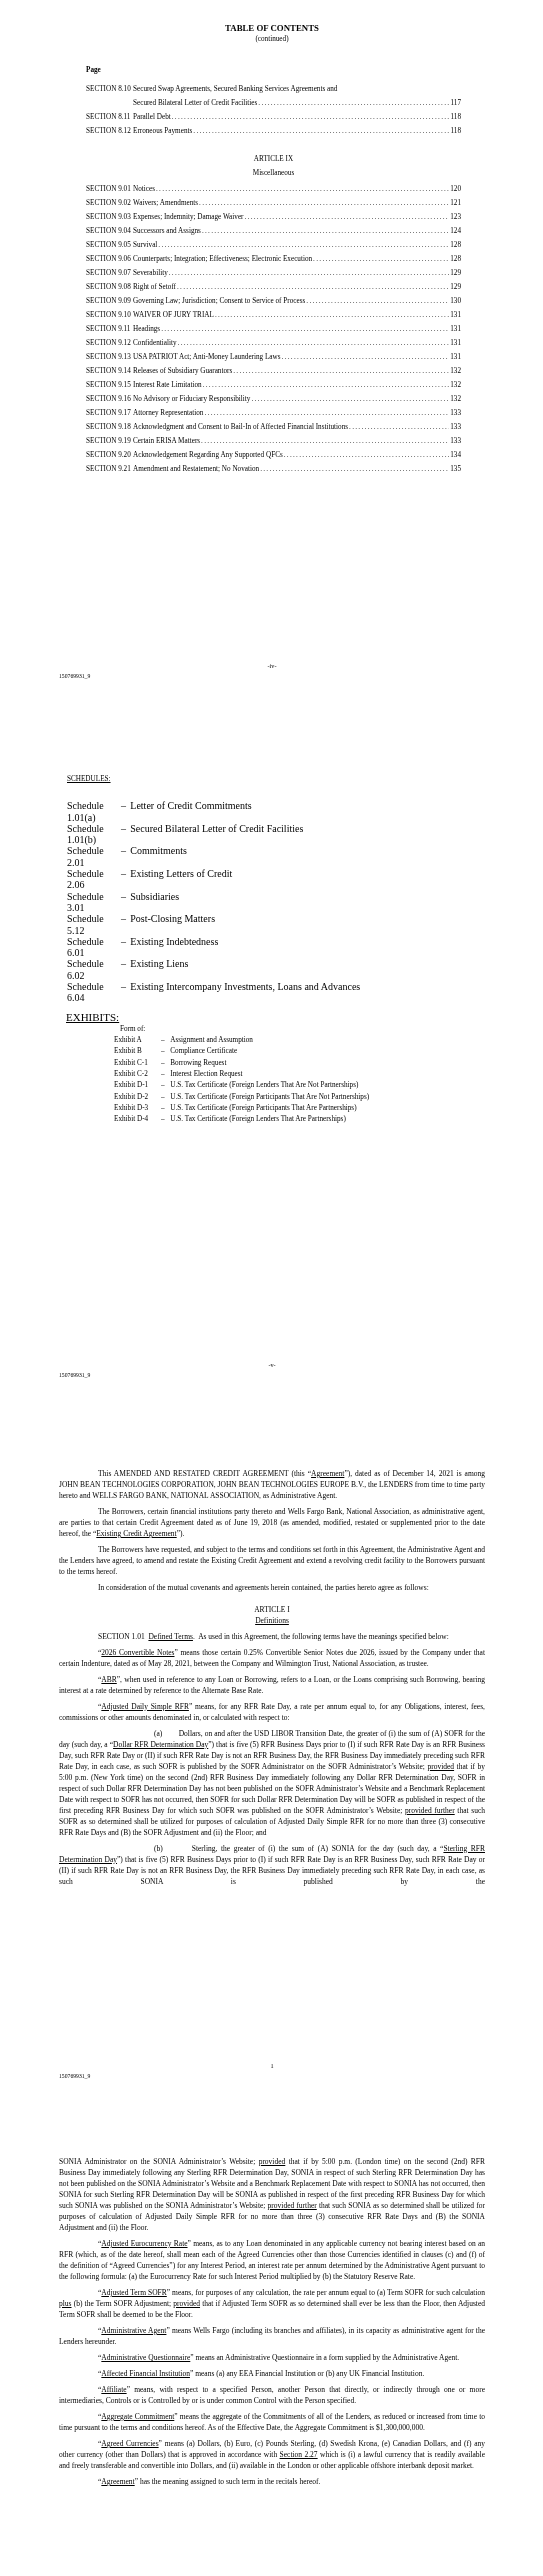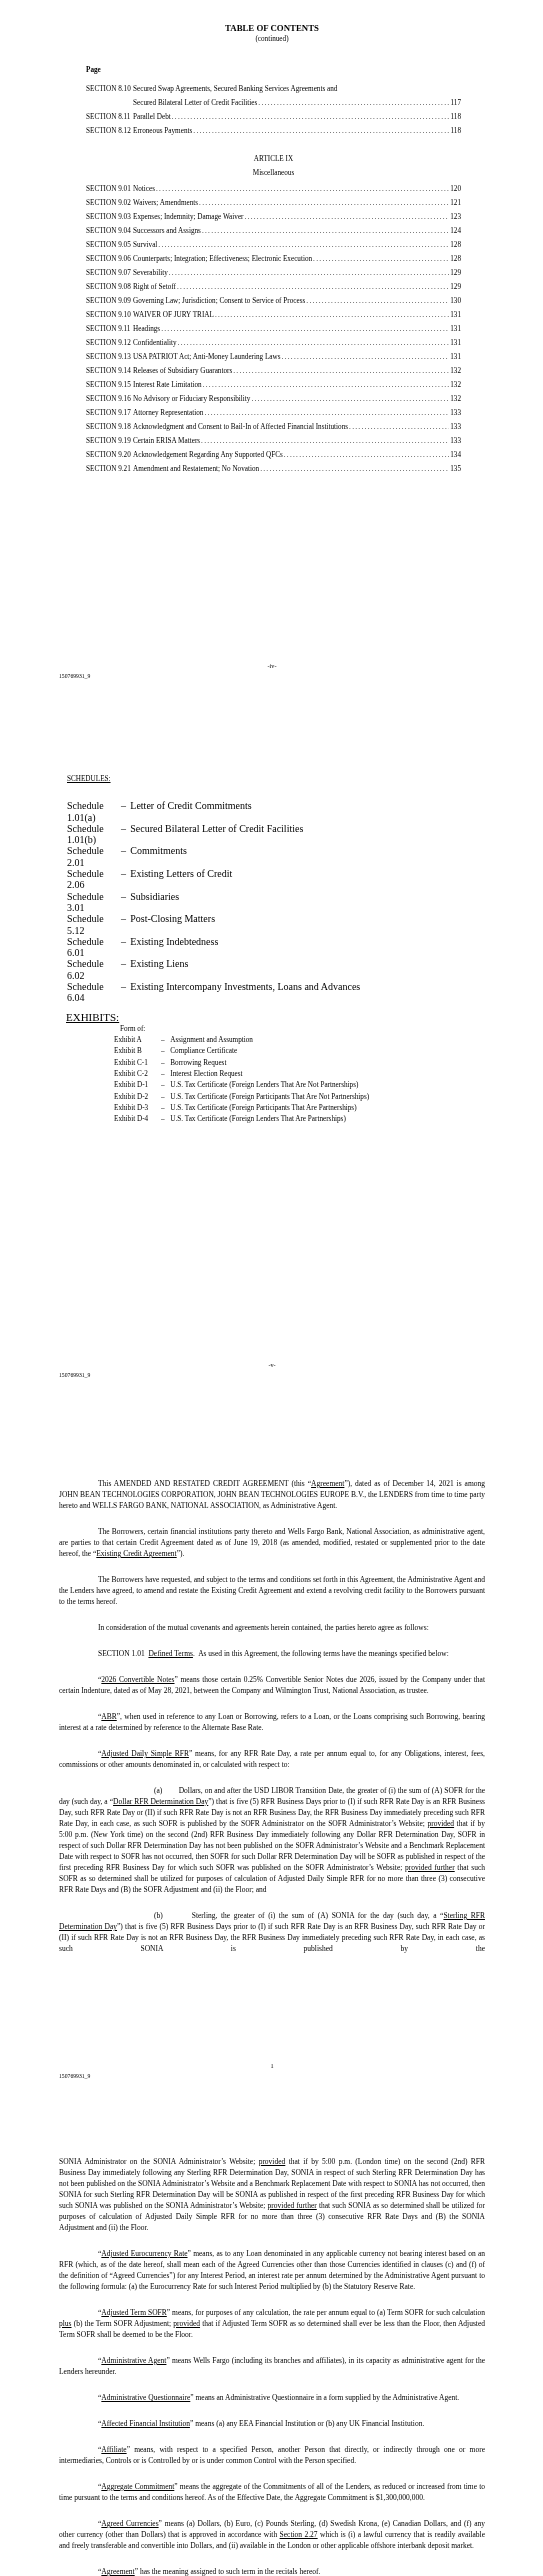--- a/index.html
+++ b/index.html
@@ -42,21 +42,21 @@
   .sch-title { flex:1; }
   .ex-heading { margin-left:66px; margin-top:8.8px; font-size:11px; line-height:11.3px; }
   .ex-list { margin-left:66px; font-size:7.2px; line-height:11.3px; }
   .ex-intro { padding-left:54px; }
   .ex-label { flex:none; width:47px;margin-left:48px; }
   .ex-dash  { flex:none; width:9.3px; }
   .ex-title { flex:1; }
 
   
   .doc-body { margin:0 59px; font-size:7.5px; line-height:11px; text-align:justify; }
-  .para { margin-top:15px; }
+  .para { margin-top:5px; }
   .para.indent { text-indent:39px; }
   .para.clause { text-indent:95px; }
   .para.cont { text-align-last:justify; }
   .para.flush { margin-top:0; text-indent:0; }
   .center-h { text-align:center; margin-top:10.8px; text-indent:0; }
 
   
   .footer-center { position:absolute; left:0; width:544px; text-align:center; font-size:6.2px; line-height:8.2px; }
   .footer-id { position:absolute; left:59px; font-size:5.7px; line-height:7.2px; }
 </style>
@@ -418,20 +418,24 @@
   <div class="footer-center" style="top:658px">-v-</div>
   <div class="footer-id" style="top:669px">150769931_9</div>
 </div>
 
 <div class="page" id="page3">
   <div class="doc-body" id="p3-body">
       <div class="para indent"><span>This AMENDED AND RESTATED CREDIT AGREEMENT (this “</span><span class="u">Agreement</span><span>”), dated as of December 14, 2021 is among JOHN BEAN TECHNOLOGIES CORPORATION, JOHN BEAN TECHNOLOGIES EUROPE B.V., the LENDERS from time to time party hereto and WELLS FARGO BANK, NATIONAL ASSOCIATION, as Administrative Agent.</span></div>
       <div class="para indent"><span>The Borrowers, certain financial institutions party thereto and Wells Fargo Bank, National Association, as administrative agent, are parties to that certain Credit Agreement dated as of June 19, 2018 (as amended, modified, restated or supplemented prior to the date hereof, the “</span><span class="u">Existing Credit Agreement</span><span>”).</span></div>
       <div class="para indent"><span>The Borrowers have requested, and subject to the terms and conditions set forth in this Agreement, the Administrative Agent and the Lenders have agreed, to amend and restate the Existing Credit Agreement and extend a revolving credit facility to the Borrowers pursuant to the terms hereof.</span></div>
       <div class="para indent"><span>In consideration of the mutual covenants and agreements herein contained, the parties hereto agree as follows:</span></div>
+      <div class="center-h">
+        <div><span>ARTICLE I</span></div>
+        <div><span class="u">Definitions</span></div>
+      </div>
       <div class="para indent"><span>SECTION 1.01&nbsp;&nbsp;</span><span class="u">Defined Terms</span><span>.&nbsp; As used in this Agreement, the following terms have the meanings specified below:</span></div>
       <div class="para indent"><span>“</span><span class="u">2026 Convertible Notes</span><span>” means those certain 0.25% Convertible Senior Notes due 2026, issued by the Company under that certain Indenture, dated as of May 28, 2021, between the Company and Wilmington Trust, National Association, as trustee.</span></div>
       <div class="para indent"><span>“</span><span class="u">ABR</span><span>”, when used in reference to any Loan or Borrowing, refers to a Loan, or the Loans comprising such Borrowing, bearing interest at a rate determined by reference to the Alternate Base Rate.</span></div>
       <div class="para indent"><span>“</span><span class="u">Adjusted Daily Simple RFR</span><span>” means, for any RFR Rate Day, a rate per annum equal to, for any Obligations, interest, fees, commissions or other amounts denominated in, or calculated with respect to:</span></div>
       <div class="para clause"><span>(a)&nbsp;&nbsp;&nbsp;&nbsp;&nbsp;&nbsp;&nbsp;&nbsp;Dollars, on and after the USD LIBOR Transition Date, the greater of (i) the sum of (A) SOFR for the day (such day, a “</span><span class="u">Dollar RFR Determination Day</span><span>”) that is five (5) RFR Business Days prior to (I) if such RFR Rate Day is an RFR Business Day, such RFR Rate Day or (II) if such RFR Rate Day is not an RFR Business Day, the RFR Business Day immediately preceding such RFR Rate Day, in each case, as such SOFR is published by the SOFR Administrator on the SOFR Administrator’s Website; </span><span class="u">provided</span><span> that if by 5:00 p.m. (New York time) on the second (2nd) RFR Business Day immediately following any Dollar RFR Determination Day, SOFR in respect of such Dollar RFR Determination Day has not been published on the SOFR Administrator’s Website and a Benchmark Replacement Date with respect to SOFR has not occurred, then SOFR for such Dollar RFR Determination Day will be SOFR as published in respect of the first preceding RFR Business Day for which such SOFR was published on the SOFR Administrator’s Website; </span><span class="u">provided further</span><span> that such SOFR as so determined shall be utilized for purposes of calculation of Adjusted Daily Simple RFR for no more than three (3) consecutive RFR Rate Days and (B) the SOFR Adjustment and (ii) the Floor; and</span></div>
       <div class="para clause cont"><span>(b)&nbsp;&nbsp;&nbsp;&nbsp;&nbsp;&nbsp;&nbsp;&nbsp;Sterling, the greater of (i) the sum of (A) SONIA for the day (such day, a “</span><span class="u">Sterling RFR Determination Day</span><span>”) that is five (5) RFR Business Days prior to (I) if such RFR Rate Day is an RFR Business Day, such RFR Rate Day or (II) if such RFR Rate Day is not an RFR Business Day, the RFR Business Day immediately preceding such RFR Rate Day, in each case, as such SONIA is published by the</span></div>
     </div>
   <div class="footer-center" style="top:656px">1</div>
   <div class="footer-id" style="top:667px">150769931_9</div>
 </div>

